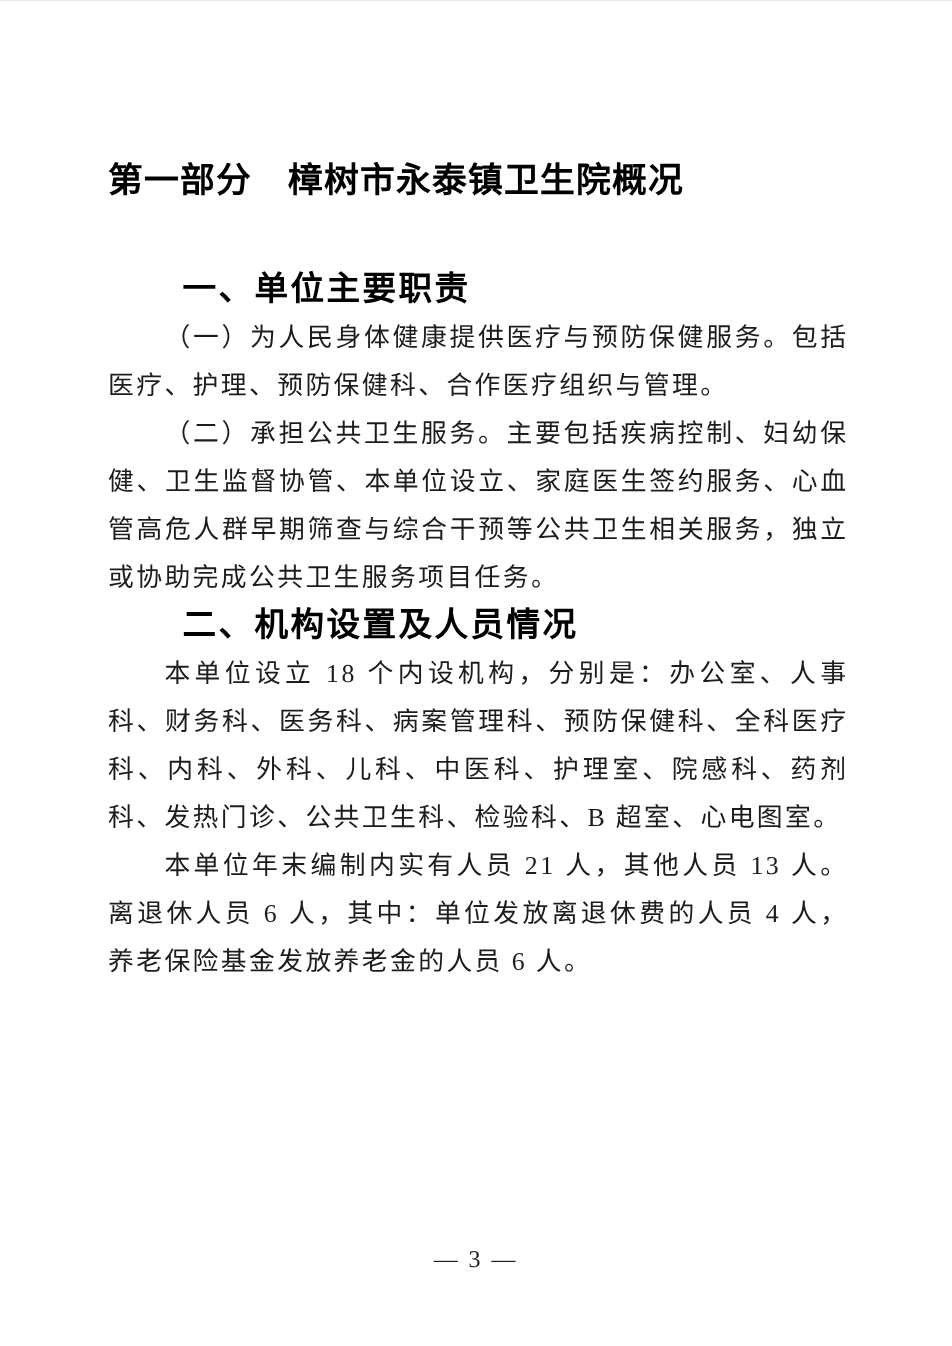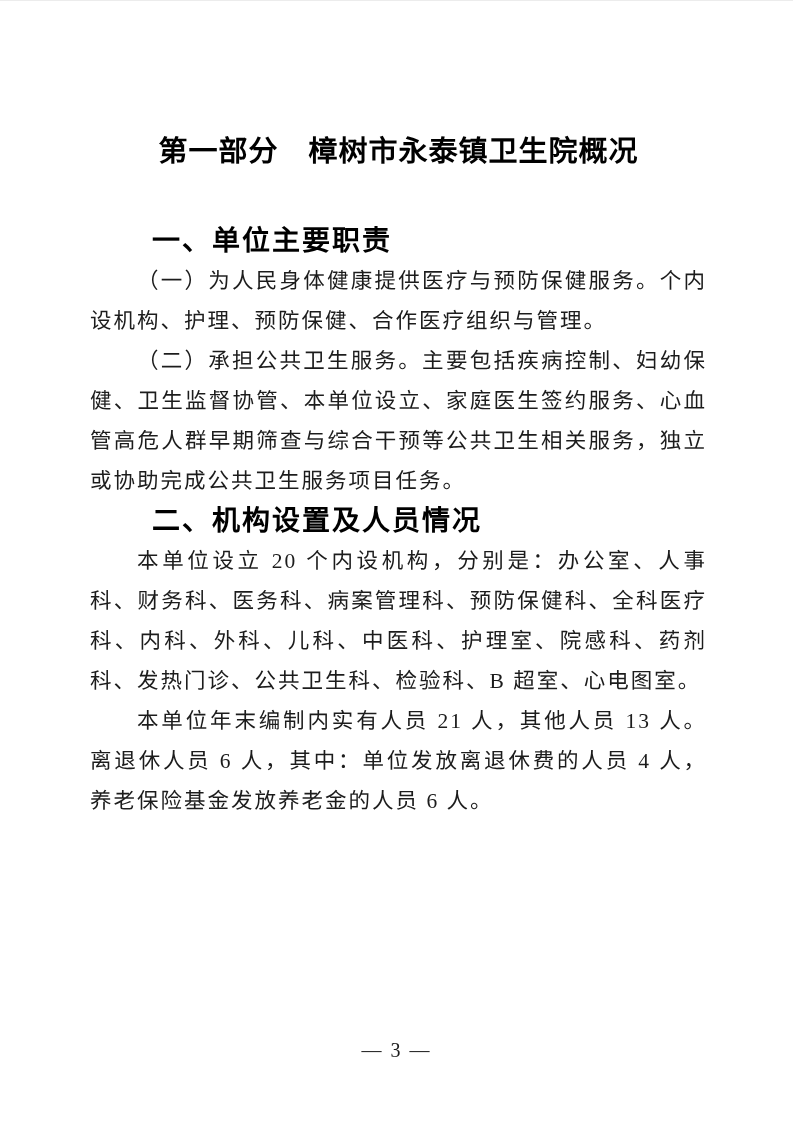--- a/index.html
+++ b/index.html
@@ -22,21 +22,21 @@
     position: absolute;
     left: 90px;
     top: 0;
     width: 617px;
   }
   .doc-title {
     margin: 128px 0 0 0;
     font-size: 29px;
     line-height: 44px;
     font-weight: bold;
-    text-align: center;
+    text-align: left;
     letter-spacing: 1px;
     color: #000000;
     font-family: "Liberation Serif", serif;
   }
   .section-heading {
     margin: 0;
     font-size: 28px;
     line-height: 40px;
     font-weight: bold;
     color: #000000;
@@ -73,27 +73,27 @@
 </head>
 <body>
 
 <div class="page">
   <div class="content">
 
     <h1 class="doc-title">第一部分　樟树市永泰镇卫生院概况</h1>
 
     <h2 class="section-heading first">一、单位主要职责</h2>
 
-    <p class="para">（一）为人民身体健康提供医疗与预防保健服务。个内设机构、护理、预防保健、合作医疗组织与管理。</p>
+    <p class="para">（一）为人民身体健康提供医疗与预防保健服务。包括医疗、护理、预防保健科、合作医疗组织与管理。</p>
 
     <p class="para">（二）承担公共卫生服务。主要包括疾病控制、妇幼保健、卫生监督协管、本单位设立、家庭医生签约服务、心血管高危人群早期筛查与综合干预等公共卫生相关服务，独立或协助完成公共卫生服务项目任务。</p>
 
 
     <h2 class="section-heading">二、机构设置及人员情况</h2>
 
-    <p class="para">本单位设立 20 个内设机构，分别是：办公室、人事科、财务科、医务科、病案管理科、预防保健科、全科医疗科、内科、外科、儿科、中医科、护理室、院感科、药剂科、发热门诊、公共卫生科、检验科、B 超室、心电图室。</p>
+    <p class="para">本单位设立 18 个内设机构，分别是：办公室、人事科、财务科、医务科、病案管理科、预防保健科、全科医疗科、内科、外科、儿科、中医科、护理室、院感科、药剂科、发热门诊、公共卫生科、检验科、B 超室、心电图室。</p>
 
     <p class="para">本单位年末编制内实有人员 21 人，其他人员 13 人。离退休人员 6 人，其中：单位发放离退休费的人员 4 人，养老保险基金发放养老金的人员 6 人。</p>
 
   </div>
 
   <div class="page-footer">— 3 —</div>
 </div>
 
 </body></html>

